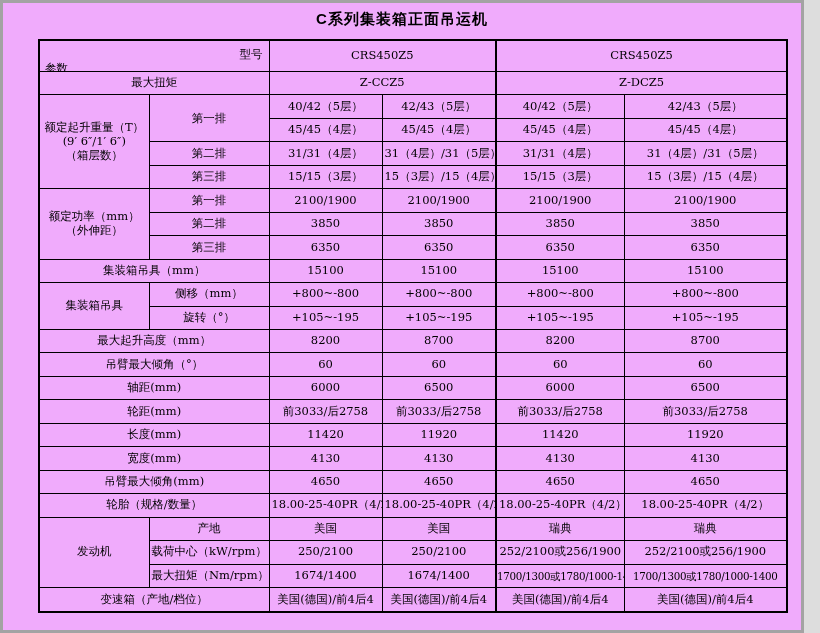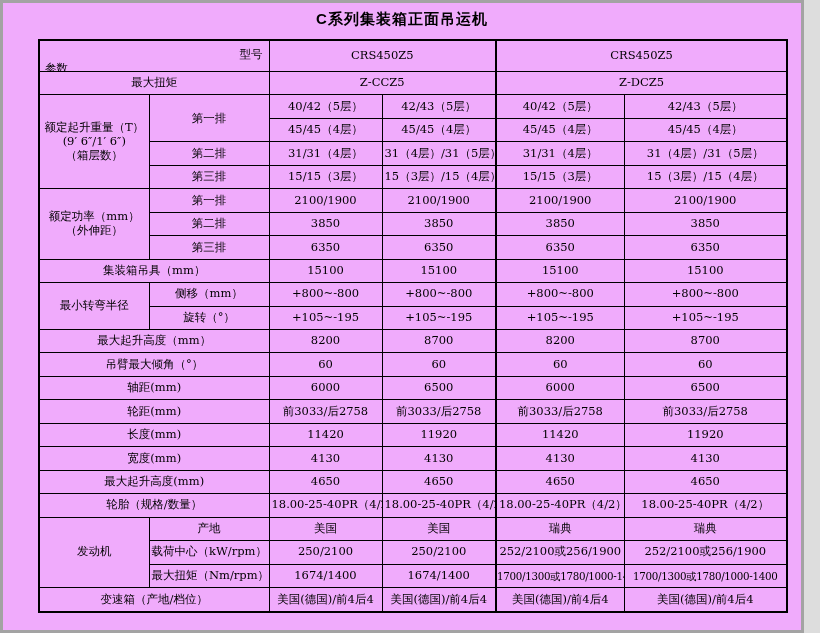--- a/index.html
+++ b/index.html
@@ -132,21 +132,21 @@
 
     <tr>
       <td colspan="2">集装箱吊具（mm）</td>
       <td>15100</td>
       <td class="thick-r">15100</td>
       <td>15100</td>
       <td>15100</td>
     </tr>
 
     <tr>
-      <td rowspan="2">最小转弯半径</td>
+      <td rowspan="2">集装箱吊具</td>
       <td>侧移（mm）</td>
       <td>+800~-800</td>
       <td class="thick-r">+800~-800</td>
       <td>+800~-800</td>
       <td>+800~-800</td>
     </tr>
     <tr>
       <td>旋转（°）</td>
       <td>+105~-195</td>
       <td class="thick-r">+105~-195</td>
@@ -190,21 +190,21 @@
       <td>11920</td>
     </tr>
     <tr>
       <td colspan="2">宽度(mm)</td>
       <td>4130</td>
       <td class="thick-r">4130</td>
       <td>4130</td>
       <td>4130</td>
     </tr>
     <tr>
-      <td colspan="2">最大起升高度(mm)</td>
+      <td colspan="2">吊臂最大倾角(mm)</td>
       <td>4650</td>
       <td class="thick-r">4650</td>
       <td>4650</td>
       <td>4650</td>
     </tr>
     <tr>
       <td colspan="2">轮胎（规格/数量）</td>
       <td>18.00-25-40PR（4/2）</td>
       <td class="thick-r">18.00-25-40PR（4/2）</td>
       <td>18.00-25-40PR（4/2）</td>

